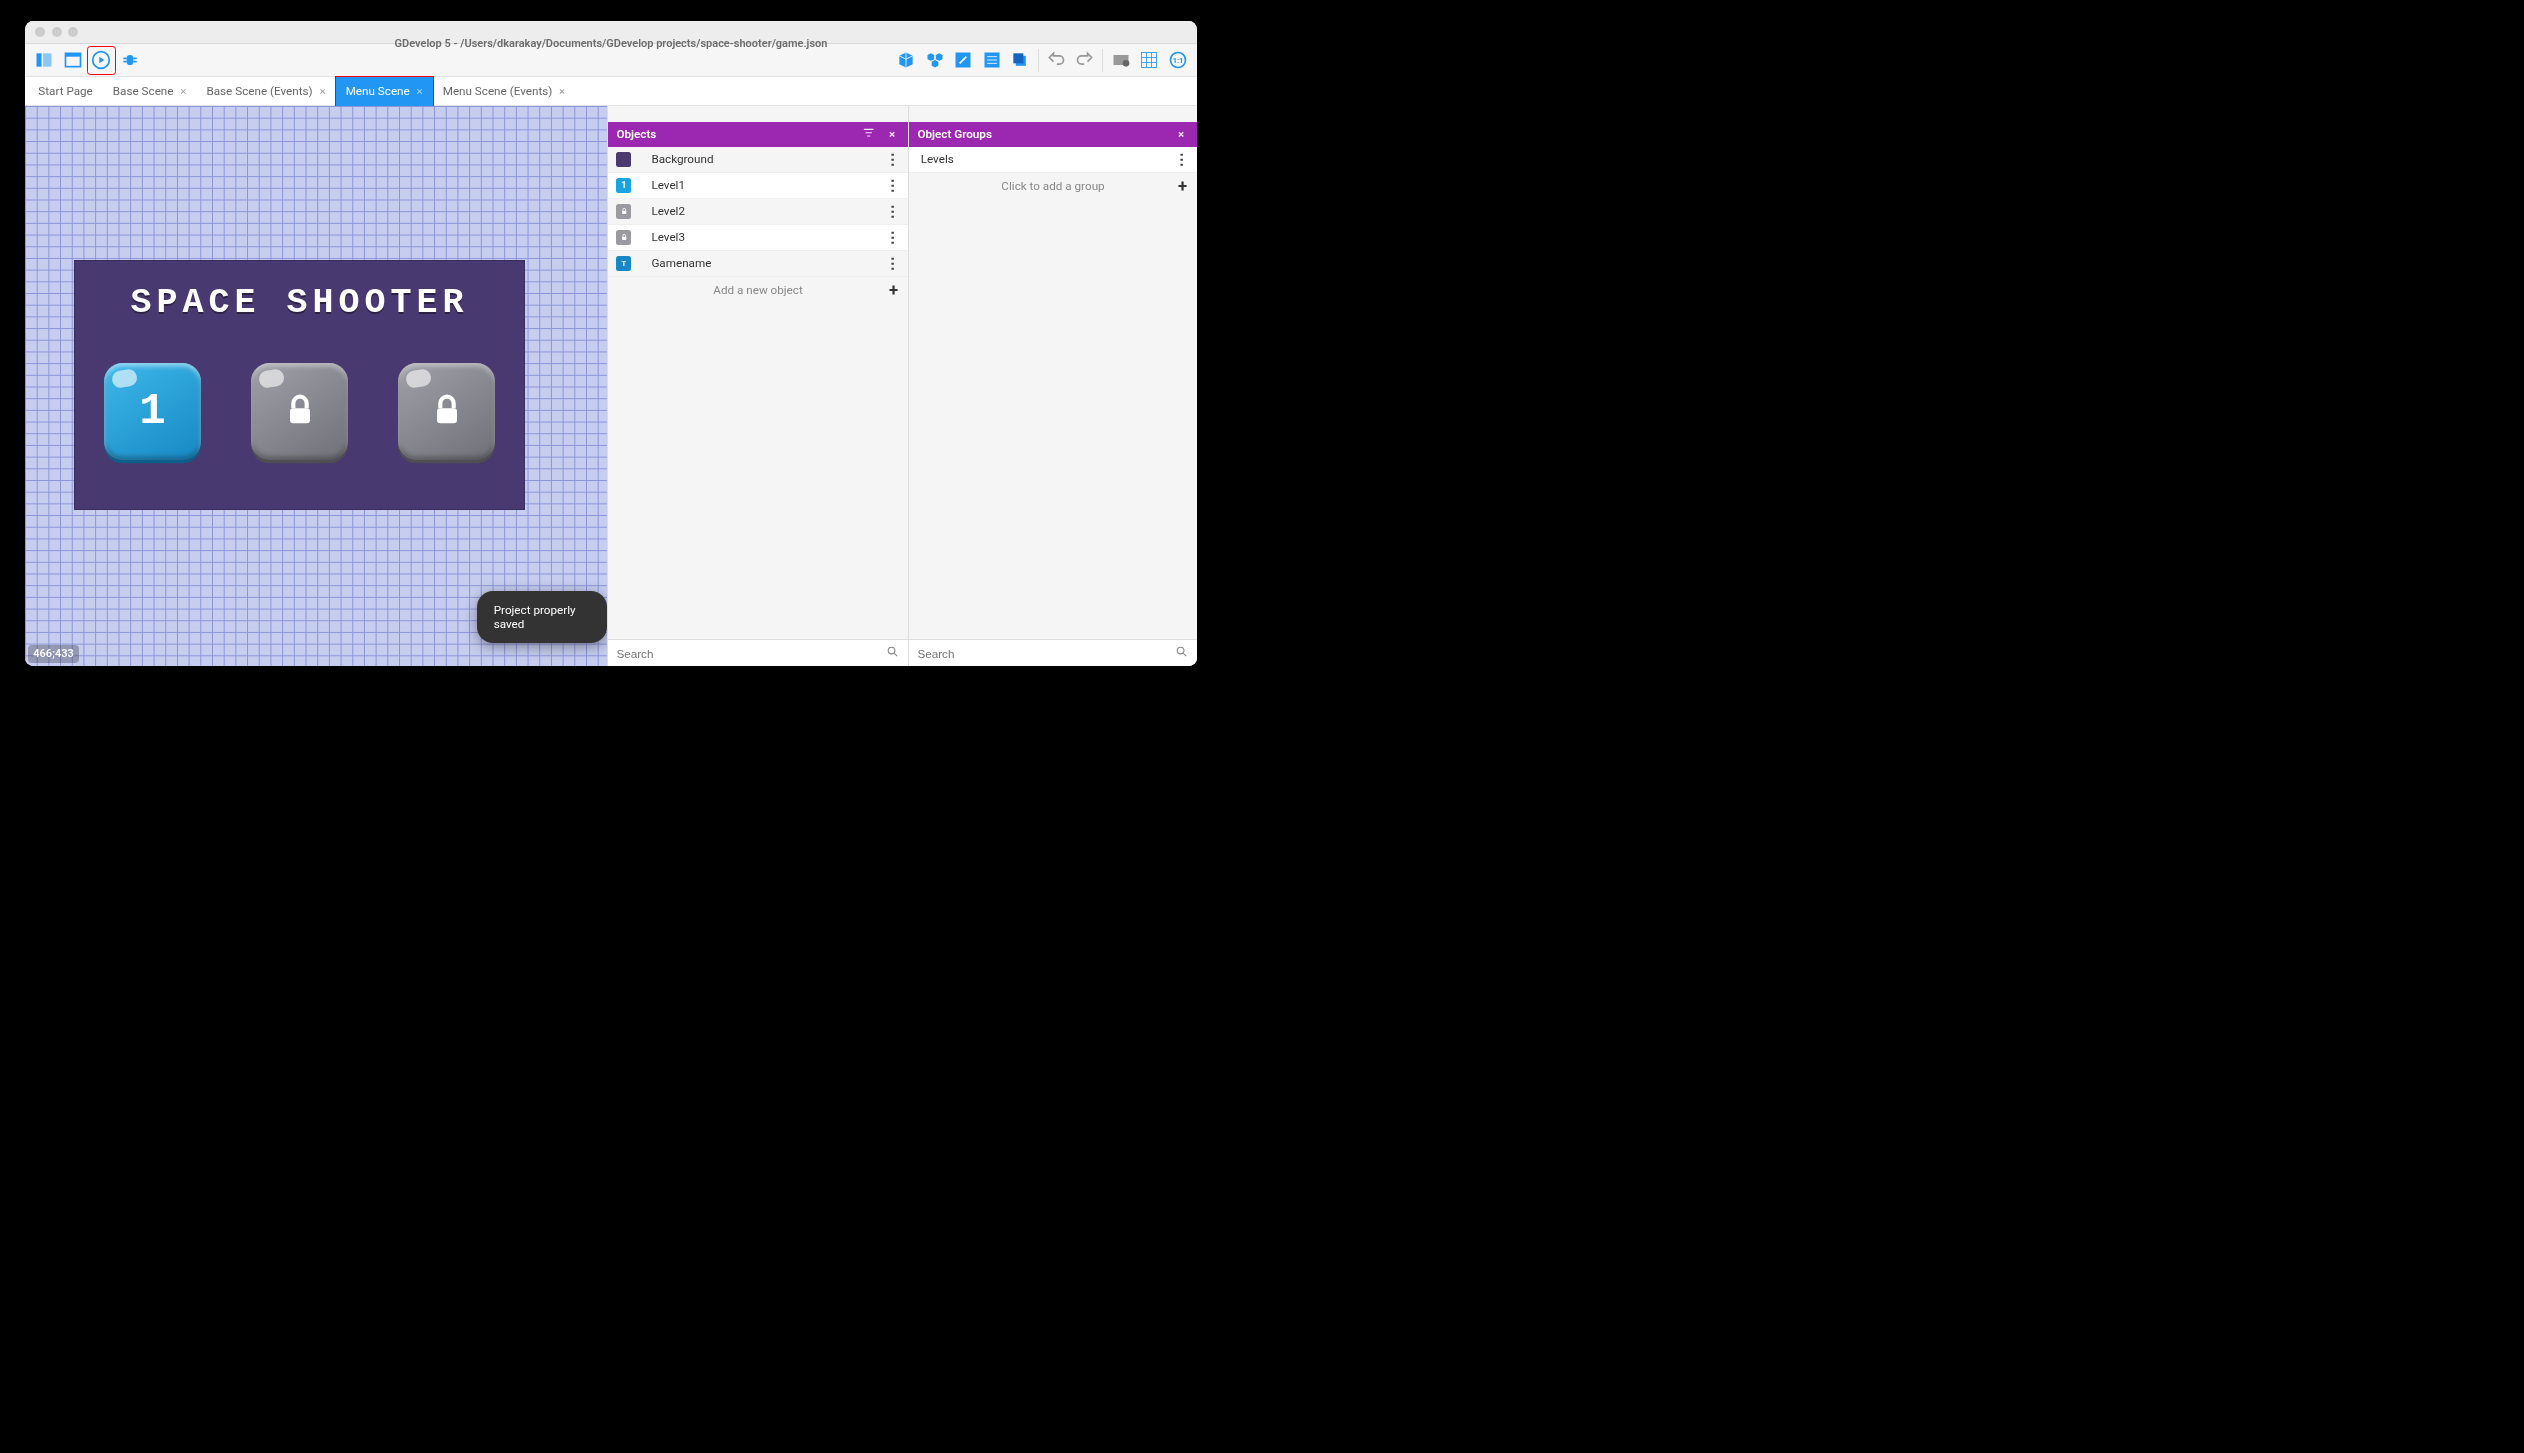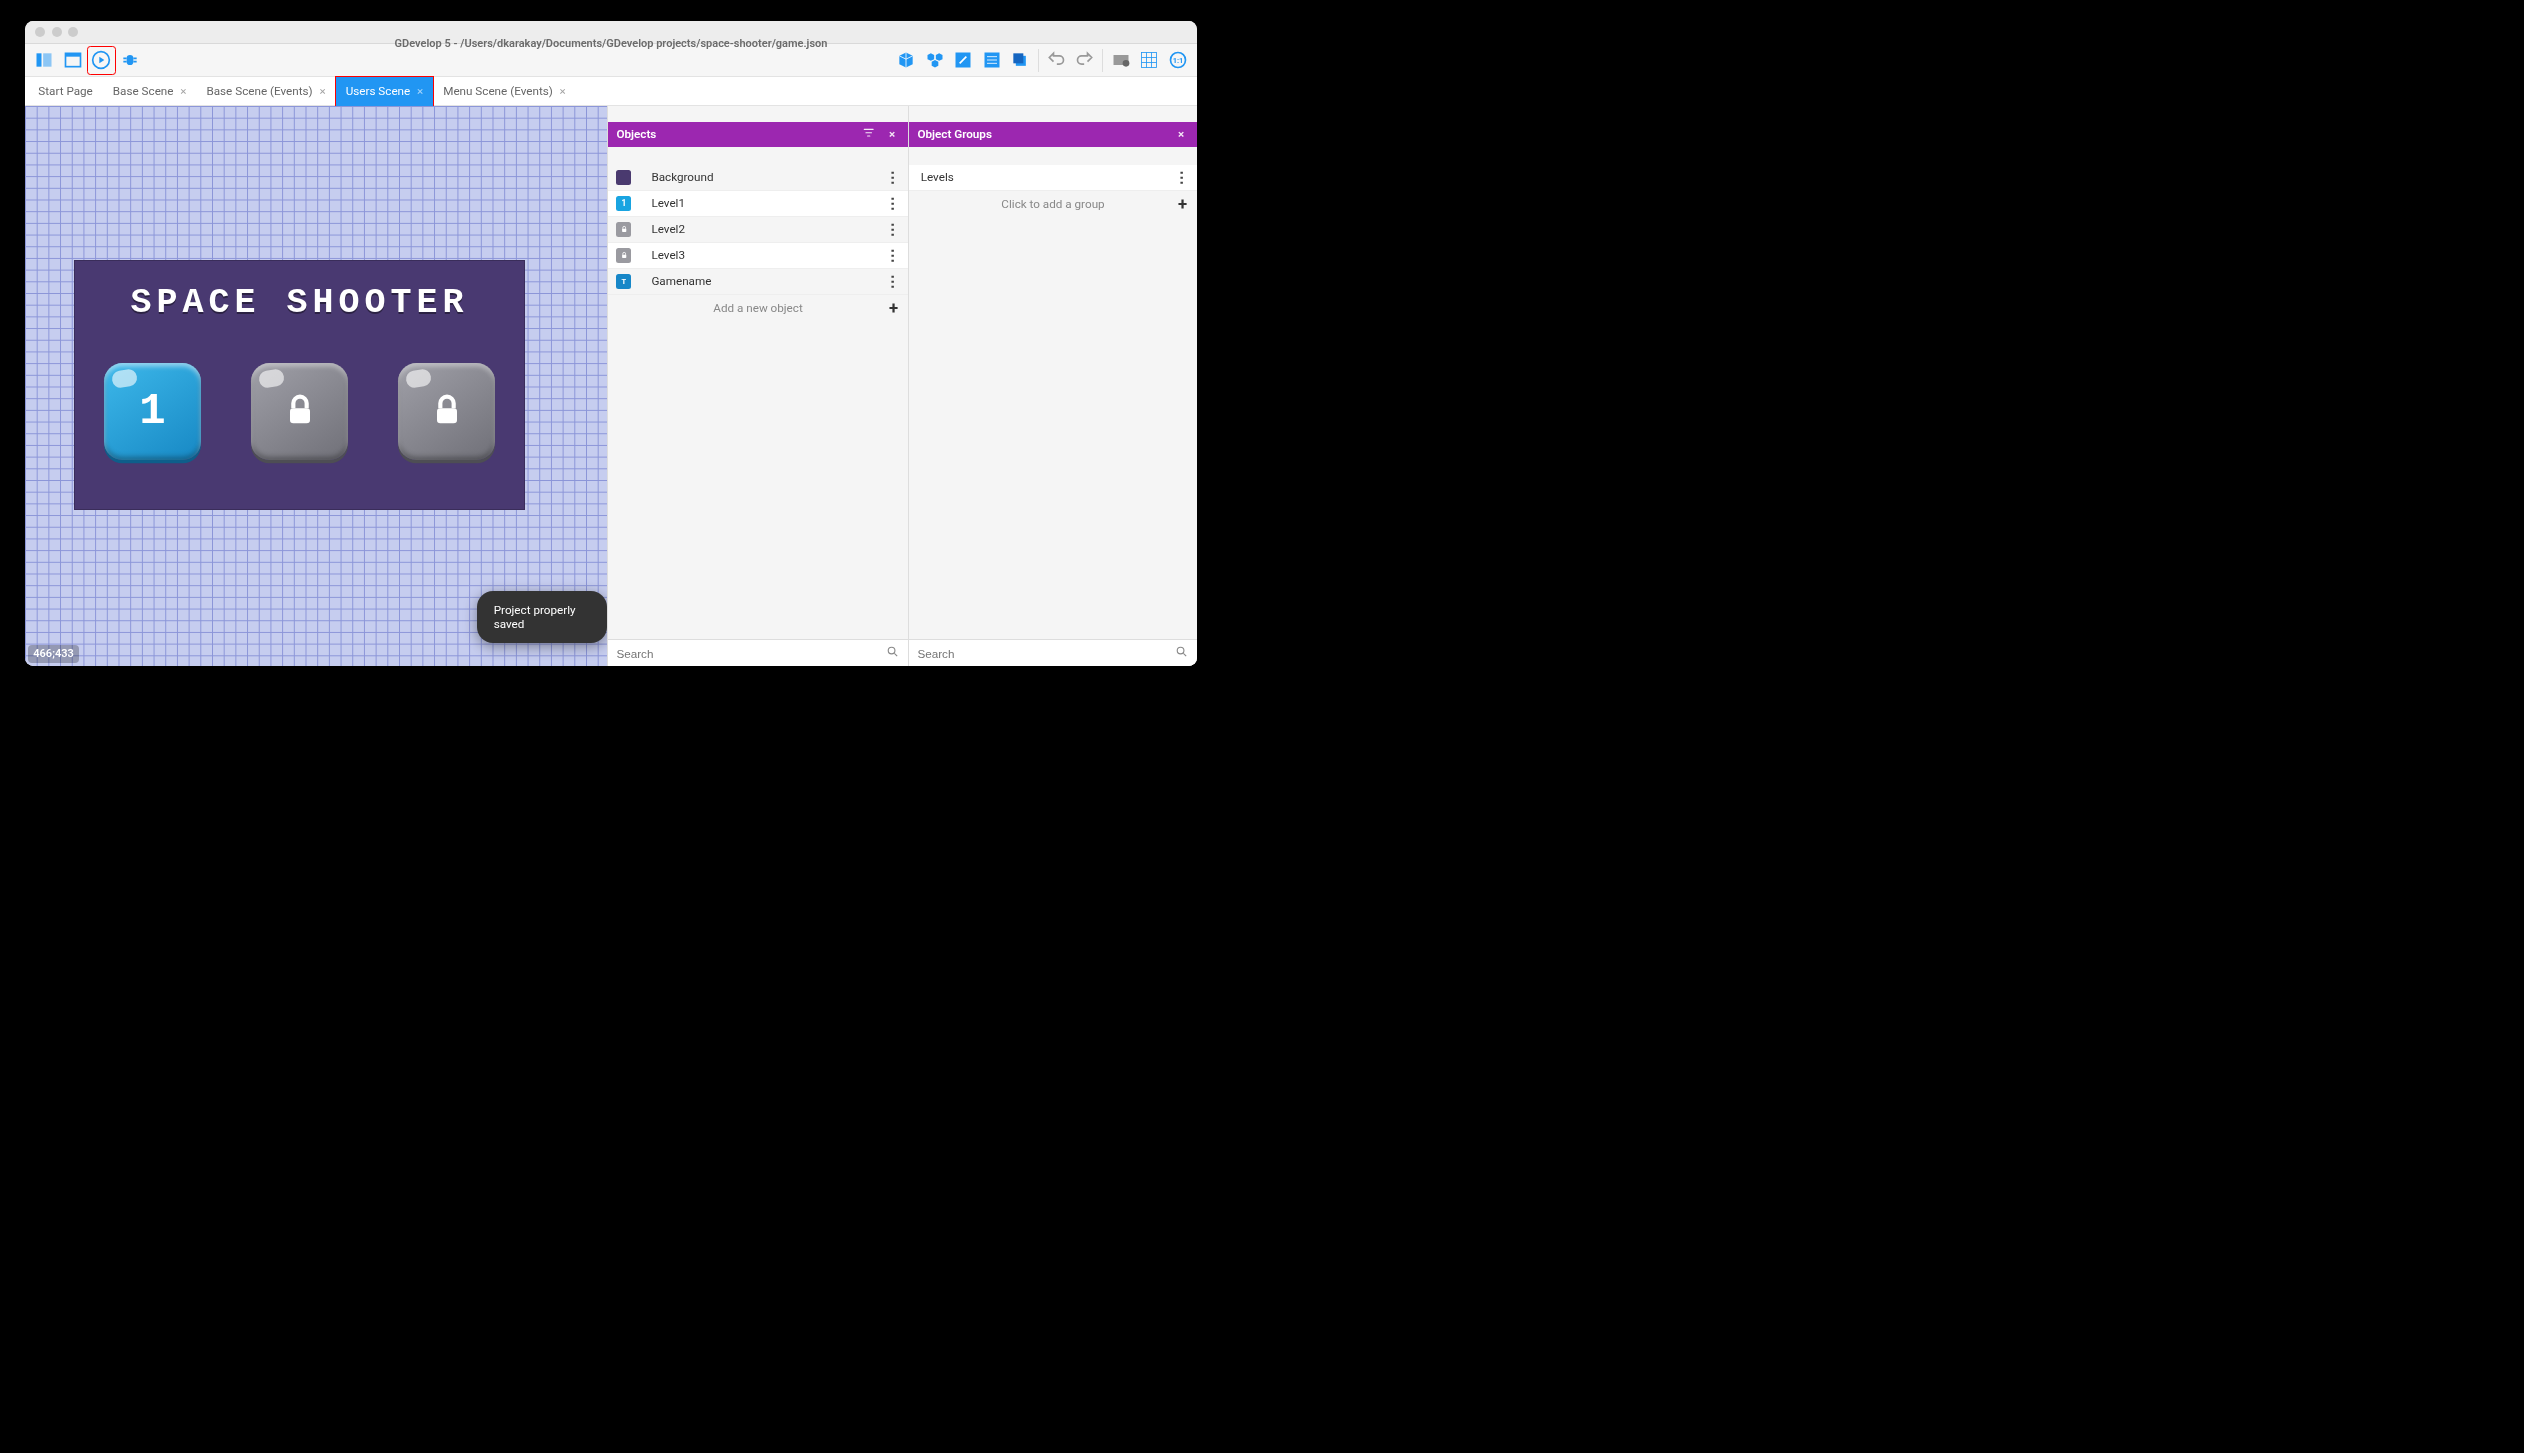--- a/index.html
+++ b/index.html
@@ -134,21 +134,21 @@
     display:flex; flex-direction:column;
   }
   .panel:last-child { width:289px; }
   .panel-head {
     height:25px; background:#9c27b0; color:#fff;
     display:flex; align-items:center; padding:0 8.4px;
     font-size:11.7px; font-weight:600;margin-top:16px;
   }
   .panel-head .spacer { flex:1; }
   .panel-head .icon { width:15px; opacity:.9; cursor:pointer; text-align:center; }
-  .panel-list { flex:1; overflow:auto;margin-top:18px; }
+  .panel-list { flex:1; overflow:auto; }
   .row {
     display:flex; align-items:center; height:26px;
     padding:0 8.4px; font-size:11.7px; color:#333;
     border-bottom:0.8px solid #eee; background:#fff;
   }
   .row:nth-child(odd){ background:#f5f5f5; }
   .row .thumb { width:15px; height:15px; margin-right:20px; border-radius:2.5px; display:flex; align-items:center; justify-content:center; }
   .row .thumb.bg { background:#4a3a6f; }
   .row .thumb.l1 { background:#19a4e1; color:#fff; font-size:8.4px; font-weight:700; }
   .row .thumb.lk { background:#9a9aa0; }
@@ -284,21 +284,21 @@
       </div>
     <div class="tab">
         <span>Base Scene</span>
         <span class="close">×</span>
       </div>
     <div class="tab">
         <span>Base Scene (Events)</span>
         <span class="close">×</span>
       </div>
     <div class="tab active hl">
-        <span>Users Scene</span>
+        <span>Menu Scene</span>
         <span class="close">×</span>
       </div>
     <div class="tab">
         <span>Menu Scene (Events)</span>
         <span class="close">×</span>
       </div>
   </div>
 
   <div class="main">
 

